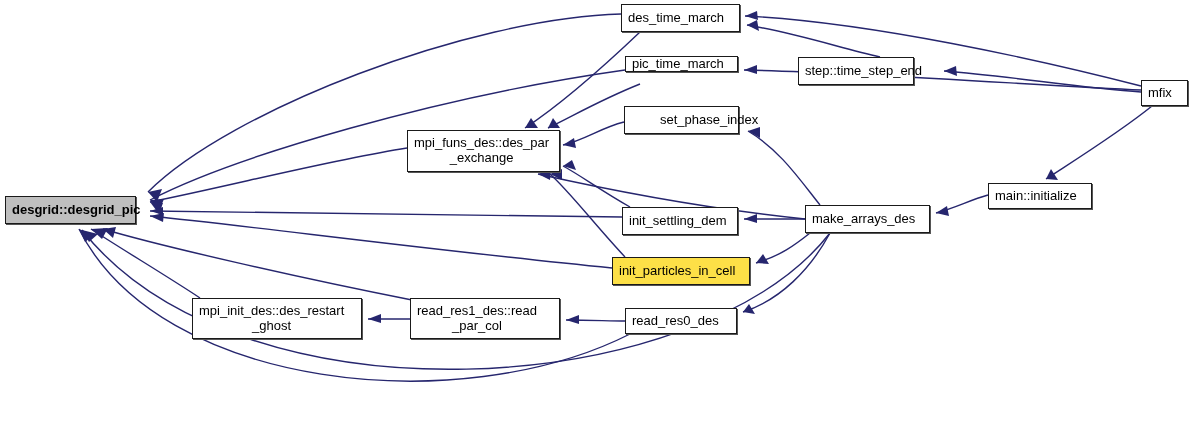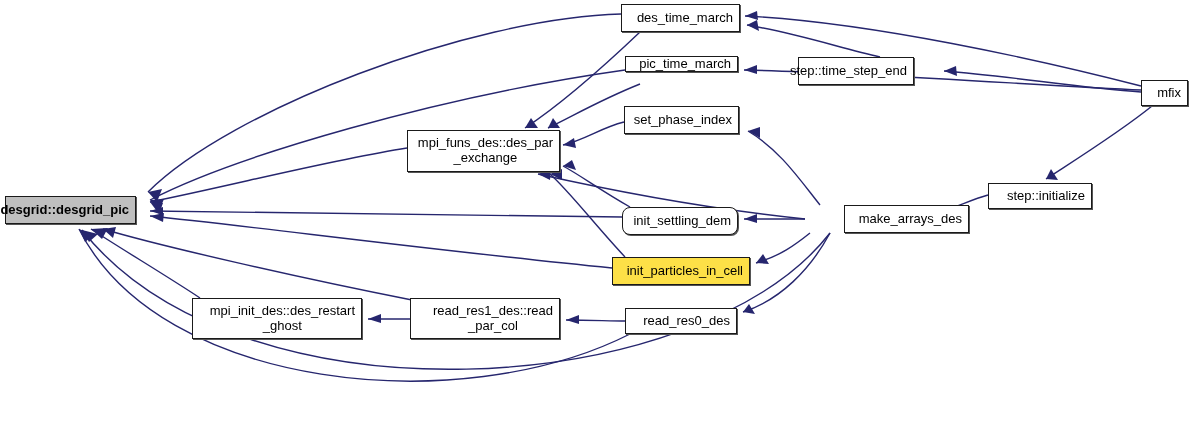--- a/index.html
+++ b/index.html
@@ -1,20 +1,20 @@
 <!DOCTYPE html>
 <html><head>
 <meta charset="utf-8">
 <style>
   html,body{margin:0;padding:0;background:#ffffff;}
   body{font-family:"Liberation Sans", sans-serif;}
   #graph-root{position:relative;width:1192px;height:434px;background:#ffffff;overflow:hidden;}
   svg.graph-canvas{position:absolute;left:0;top:0;width:1192px;height:434px;}
   .node-box{position:absolute;box-sizing:border-box;border:1px solid #1a1a1a;
-            background:#ffffff;display:flex;align-items:center;justify-content:flex-end;
+            background:#ffffff;display:flex;align-items:center;justify-content:flex-start;
             text-align:center;line-height:1.15;color:#000000;
             font-family:"Liberation Sans", sans-serif;font-size:13px;
             box-shadow:1px 1px 0 0 #555555;white-space:pre-line;}
   .node-box.highlight{background:#bfbfbf;border:1px solid #1a1a1a;}
   .node-label{display:block;padding:0 6px;}
   .edge-path{fill:none;stroke:#26266e;stroke-width:1.4;}
   .edge-head{fill:#26266e;stroke:none;}
 </style>
 </head>
 <body>
@@ -78,25 +78,25 @@
         <polygon class="edge-head" points="368,319 381,323 381,314" fill="#26266e"></polygon>
       </g>
   </svg>
   <div id="nodes-layer">
       <div class="node-box highlight" style="left: 5px; top: 196px; width: 131px; height: 28px; background: rgb(191, 191, 191); border-color: rgb(26, 26, 26); color: rgb(0, 0, 0); font-weight: bold;"><span class="node-label">desgrid::desgrid_pic</span></div>
       <div class="node-box" style="left: 621px; top: 4px; width: 119px; height: 28px; background: rgb(255, 255, 255); border-color: rgb(26, 26, 26); color: rgb(0, 0, 0);"><span class="node-label">des_time_march</span></div>
       <div class="node-box" style="left: 625px; top: 56px; width: 113px; height: 16px; background: rgb(255, 255, 255); border-color: rgb(26, 26, 26); color: rgb(0, 0, 0);"><span class="node-label">pic_time_march</span></div>
       <div class="node-box" style="left: 624px; top: 106px; width: 115px; height: 28px; background: rgb(255, 255, 255); border-color: rgb(26, 26, 26); color: rgb(0, 0, 0); padding-left: 29px;"><span class="node-label">set_phase_index</span></div>
       <div class="node-box" style="left: 407px; top: 130px; width: 153px; height: 42px; background: rgb(255, 255, 255); border-color: rgb(26, 26, 26); color: rgb(0, 0, 0);"><span class="node-label">mpi_funs_des::des_par
 _exchange</span></div>
-      <div class="node-box" style="left: 622px; top: 207px; width: 116px; height: 28px; background: rgb(255, 255, 255); border-color: rgb(26, 26, 26); color: rgb(0, 0, 0); border-radius: 8px;"><span class="node-label">init_settling_dem</span></div>
+      <div class="node-box" style="left: 622px; top: 207px; width: 116px; height: 28px; background: rgb(255, 255, 255); border-color: rgb(26, 26, 26); color: rgb(0, 0, 0);"><span class="node-label">init_settling_dem</span></div>
       <div class="node-box" style="left: 612px; top: 257px; width: 138px; height: 28px; background: #fde047; border-color: rgb(26, 26, 26); color: rgb(0, 0, 0);"><span class="node-label">init_particles_in_cell</span></div>
-      <div class="node-box" style="left: 805px; top: 205px; width: 125px; height: 28px; background: rgb(255, 255, 255); border-color: rgb(26, 26, 26); color: rgb(0, 0, 0); margin-left: 39px;"><span class="node-label">make_arrays_des</span></div>
+      <div class="node-box" style="left: 805px; top: 205px; width: 125px; height: 28px; background: rgb(255, 255, 255); border-color: rgb(26, 26, 26); color: rgb(0, 0, 0);"><span class="node-label">make_arrays_des</span></div>
       <div class="node-box" style="left: 798px; top: 57px; width: 116px; height: 28px; background: rgb(255, 255, 255); border-color: rgb(26, 26, 26); color: rgb(0, 0, 0);"><span class="node-label">step::time_step_end</span></div>
-      <div class="node-box" style="left: 988px; top: 183px; width: 104px; height: 26px; background: rgb(255, 255, 255); border-color: rgb(26, 26, 26); color: rgb(0, 0, 0);"><span class="node-label">step::initialize</span></div>
+      <div class="node-box" style="left: 988px; top: 183px; width: 104px; height: 26px; background: rgb(255, 255, 255); border-color: rgb(26, 26, 26); color: rgb(0, 0, 0);"><span class="node-label">main::initialize</span></div>
       <div class="node-box" style="left: 1141px; top: 80px; width: 47px; height: 26px; background: rgb(255, 255, 255); border-color: rgb(26, 26, 26); color: rgb(0, 0, 0);"><span class="node-label">mfix</span></div>
       <div class="node-box" style="left: 192px; top: 298px; width: 170px; height: 41px; background: rgb(255, 255, 255); border-color: rgb(26, 26, 26); color: rgb(0, 0, 0);"><span class="node-label">mpi_init_des::des_restart
 _ghost</span></div>
       <div class="node-box" style="left: 410px; top: 298px; width: 150px; height: 41px; background: rgb(255, 255, 255); border-color: rgb(26, 26, 26); color: rgb(0, 0, 0);"><span class="node-label">read_res1_des::read
 _par_col</span></div>
       <div class="node-box" style="left: 625px; top: 308px; width: 112px; height: 26px; background: rgb(255, 255, 255); border-color: rgb(26, 26, 26); color: rgb(0, 0, 0);"><span class="node-label">read_res0_des</span></div>
     </div>
 </div>
 
 </body></html>

